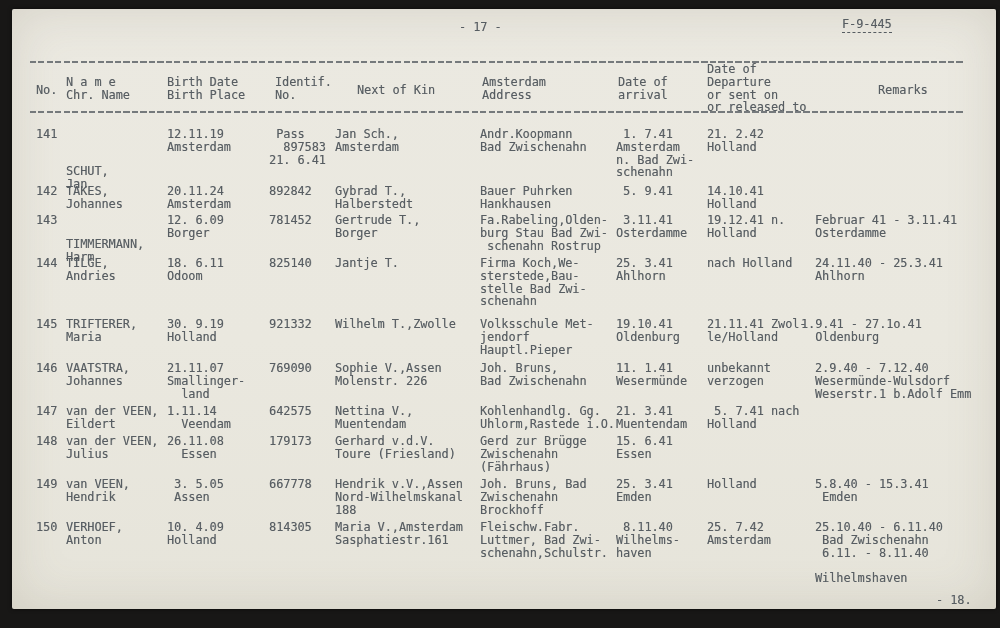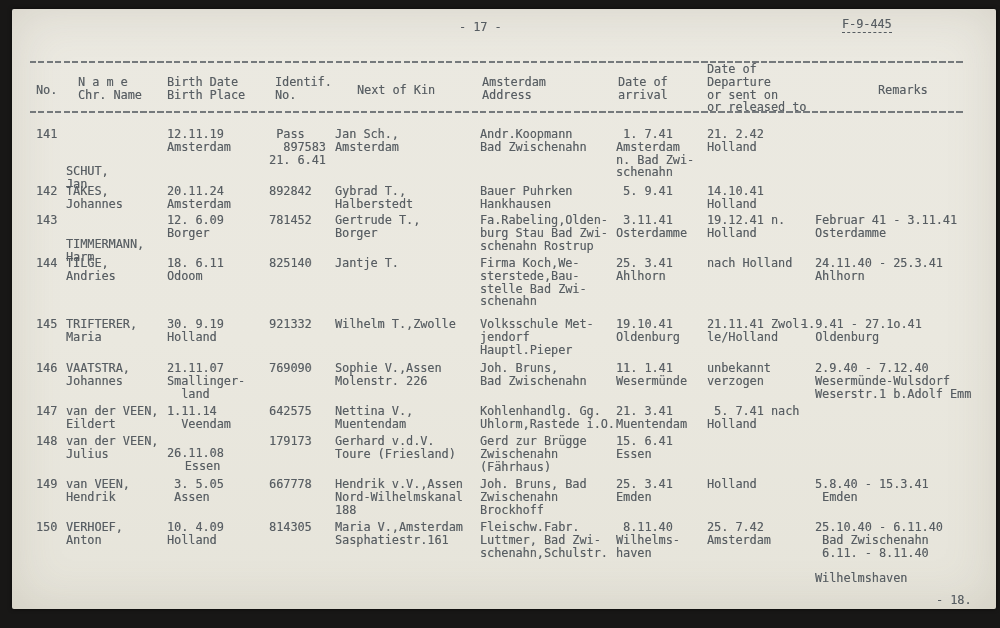--- a/index.html
+++ b/index.html
@@ -38,21 +38,21 @@
   <div class="paper"></div>
 
   <div class="abs txt" style="left:459px;top:21px;">- 17 -</div>
   <div class="abs txt docref" style="left:842px;top:18px;">F-9-445</div>
 
   <div class="rule" style="top:61px;"></div>
   <div class="rule" style="top:111px;"></div>
 
   <div>
     <div class="hcell txt" style="left:36px;top:84px;">No.</div>
-    <div class="hcell txt" style="left:66px;top:76px;margin-left:12px;">N a m e
+    <div class="hcell txt" style="left:66px;top:76px;">N a m e
 Chr. Name</div>
     <div class="hcell txt" style="left:167px;top:76px;">Birth Date
 Birth Place</div>
     <div class="hcell txt" style="left:275px;top:76px;">Identif.
 No.</div>
     <div class="hcell txt" style="left:357px;top:84px;">Next of Kin</div>
     <div class="hcell txt" style="left:482px;top:76px;">Amsterdam
 Address</div>
     <div class="hcell txt" style="left:618px;top:76px;">Date of
 arrival</div>
@@ -103,21 +103,21 @@
       </div>
       <div class="trow" style="top: 214px;">
         <div class="tcell txt" style="left: 36px; top: 0px;">143</div>
         <div class="tcell txt" style="left: 66px; top: 0px; margin-top: 24px;">TIMMERMANN,
 Harm</div>
         <div class="tcell txt" style="left: 167px; top: 0px;">12. 6.09
 Borger</div>
         <div class="tcell txt" style="left: 262px; top: 0px;"> 781452</div>
         <div class="tcell txt" style="left: 335px; top: 0px;">Gertrude T.,
 Borger</div>
-        <div class="tcell txt" style="left: 480px; top: 0px;">Fa.Rabeling,Olden-
+        <div class="tcell txt" style="left: 480px; top: 0px; text-align: center;">Fa.Rabeling,Olden-
 burg Stau Bad Zwi-
 schenahn Rostrup</div>
         <div class="tcell txt" style="left: 616px; top: 0px;"> 3.11.41
 Osterdamme</div>
         <div class="tcell txt" style="left: 707px; top: 0px;">19.12.41 n.
 Holland</div>
         <div class="tcell txt" style="left: 815px; top: 0px;">Februar 41 - 3.11.41
 Osterdamme</div>
       </div>
       <div class="trow" style="top: 257px;">
@@ -190,21 +190,21 @@
         <div class="tcell txt" style="left: 616px; top: 0px;">21. 3.41
 Muentendam</div>
         <div class="tcell txt" style="left: 707px; top: 0px;"> 5. 7.41 nach
 Holland</div>
         <div class="tcell txt" style="left: 815px; top: 0px;"></div>
       </div>
       <div class="trow" style="top: 435px;">
         <div class="tcell txt" style="left: 36px; top: 0px;">148</div>
         <div class="tcell txt" style="left: 66px; top: 0px;">van der VEEN,
 Julius</div>
-        <div class="tcell txt" style="left: 167px; top: 12px; text-align: center;">26.11.08
+        <div class="tcell txt" style="left: 167px; top: 0px;">26.11.08
   Essen</div>
         <div class="tcell txt" style="left: 262px; top: 0px;"> 179173</div>
         <div class="tcell txt" style="left: 335px; top: 0px;">Gerhard v.d.V.
 Toure (Friesland)</div>
         <div class="tcell txt" style="left: 480px; top: 0px;">Gerd zur Brügge
 Zwischenahn
 (Fährhaus)</div>
         <div class="tcell txt" style="left: 616px; top: 0px;">15. 6.41
 Essen</div>
         <div class="tcell txt" style="left: 707px; top: 0px;"></div>

